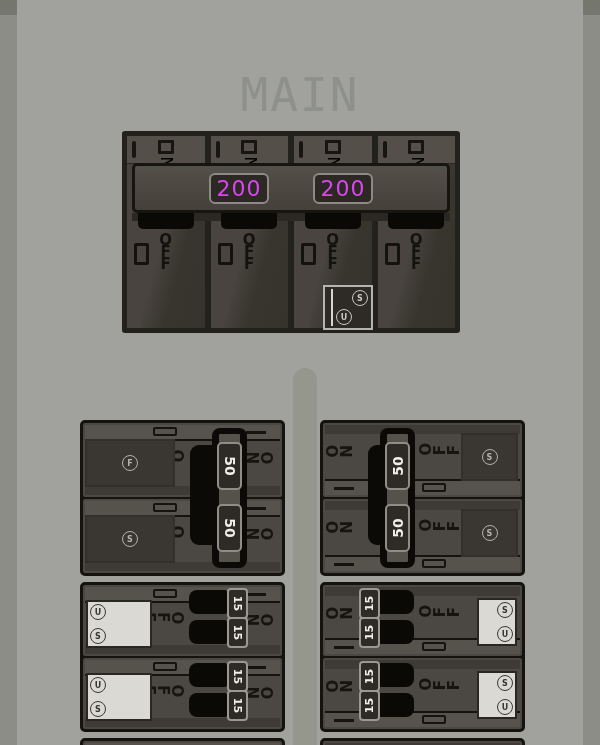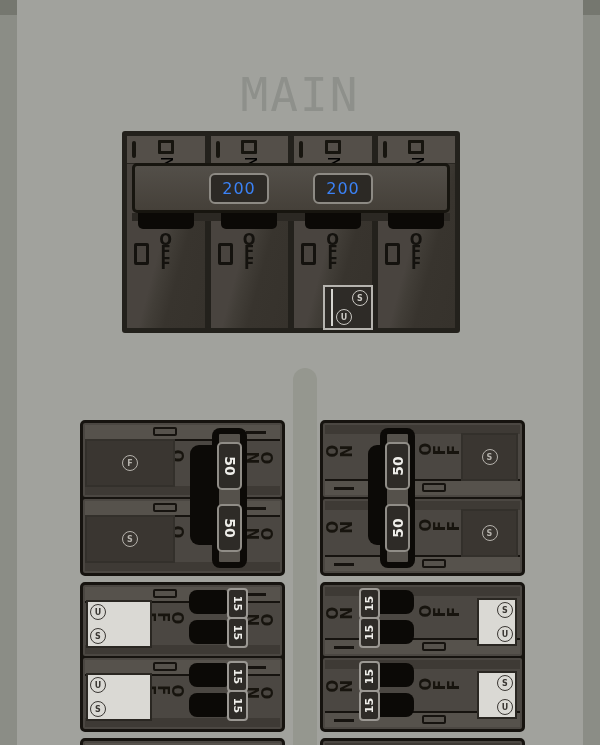--- a/index.html
+++ b/index.html
@@ -30,21 +30,21 @@
   .pole-body{position:absolute;left:0;right:0;top:28px;bottom:0;
              background:linear-gradient(105deg,#49443f 0%,#49443f 45%,#423e38 52%,#38342e 66%,#36322c 100%);}
   .moff{position:absolute;left:50%;top:70px;transform:translateX(-50%);display:flex;
         flex-direction:column;align-items:center;color:#14120e;}
   .st{font-size:15px;font-weight:700;line-height:12px;}
   .psq{position:absolute;left:7px;top:79px;width:9px;height:16px;border:3px solid #14120e;border-radius:2px;}
   .hbar{position:absolute;left:5px;right:5px;top:27px;height:44px;border:3px solid #17150f;
         border-radius:5px;background:linear-gradient(#534f49,#454039);display:flex;align-items:center;
         justify-content:center;gap:44px;z-index:6;}
   .badge{width:56px;height:27px;background:#2c2925;border:2px solid #8d8a84;border-radius:6px;
-         color:#3b82f6;font-size:16px;letter-spacing:1px;display:flex;align-items:center;
+         color:#d946ef;font-size:22px;letter-spacing:1px;display:flex;align-items:center;
          justify-content:center;}
   .hbar-sh{position:absolute;left:5px;right:5px;top:77px;height:8px;background:#2b2823;z-index:2;}
   .pnotch{position:absolute;top:77px;left:50%;transform:translateX(-50%);width:56px;height:16px;
           background:#0b0906;border-radius:0 0 5px 5px;z-index:5;}
   .mcert{position:absolute;left:196px;top:149px;width:46px;height:41px;background:#2e2b27;
          border:2px solid #b6b4af;z-index:7;}
   .vline{position:absolute;left:6px;top:2px;bottom:2px;width:2px;background:#d6d5d0;}
   .mcert .cmark{position:absolute;color:#c9c7c2;}
   .mcert .cm1{right:3px;top:3px;} .mcert .cm2{left:11px;bottom:3px;}
   

